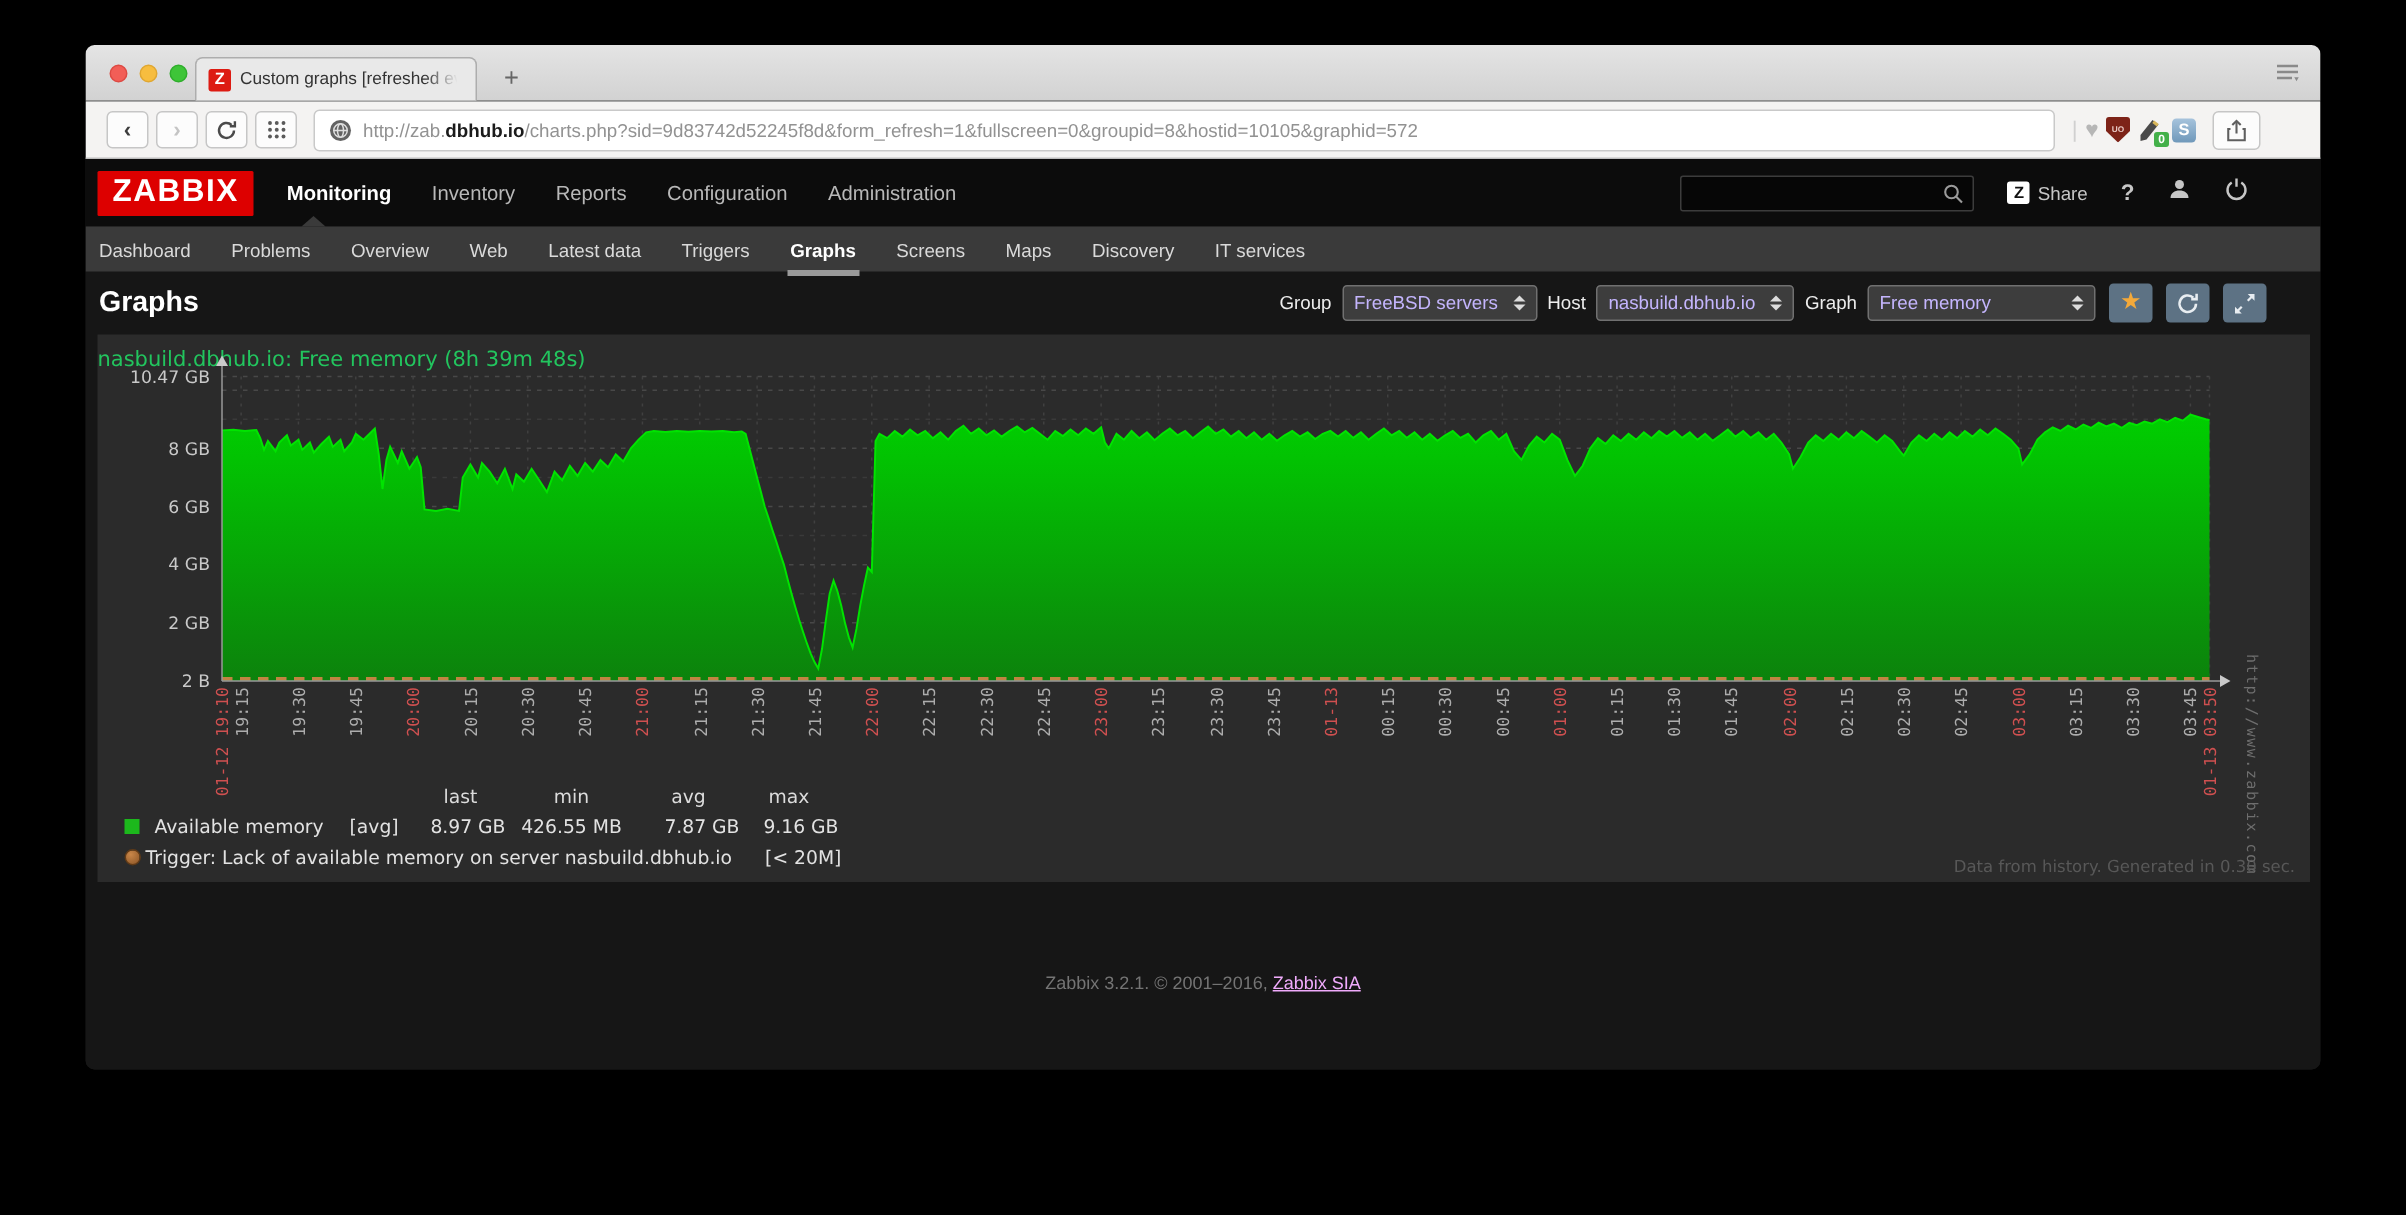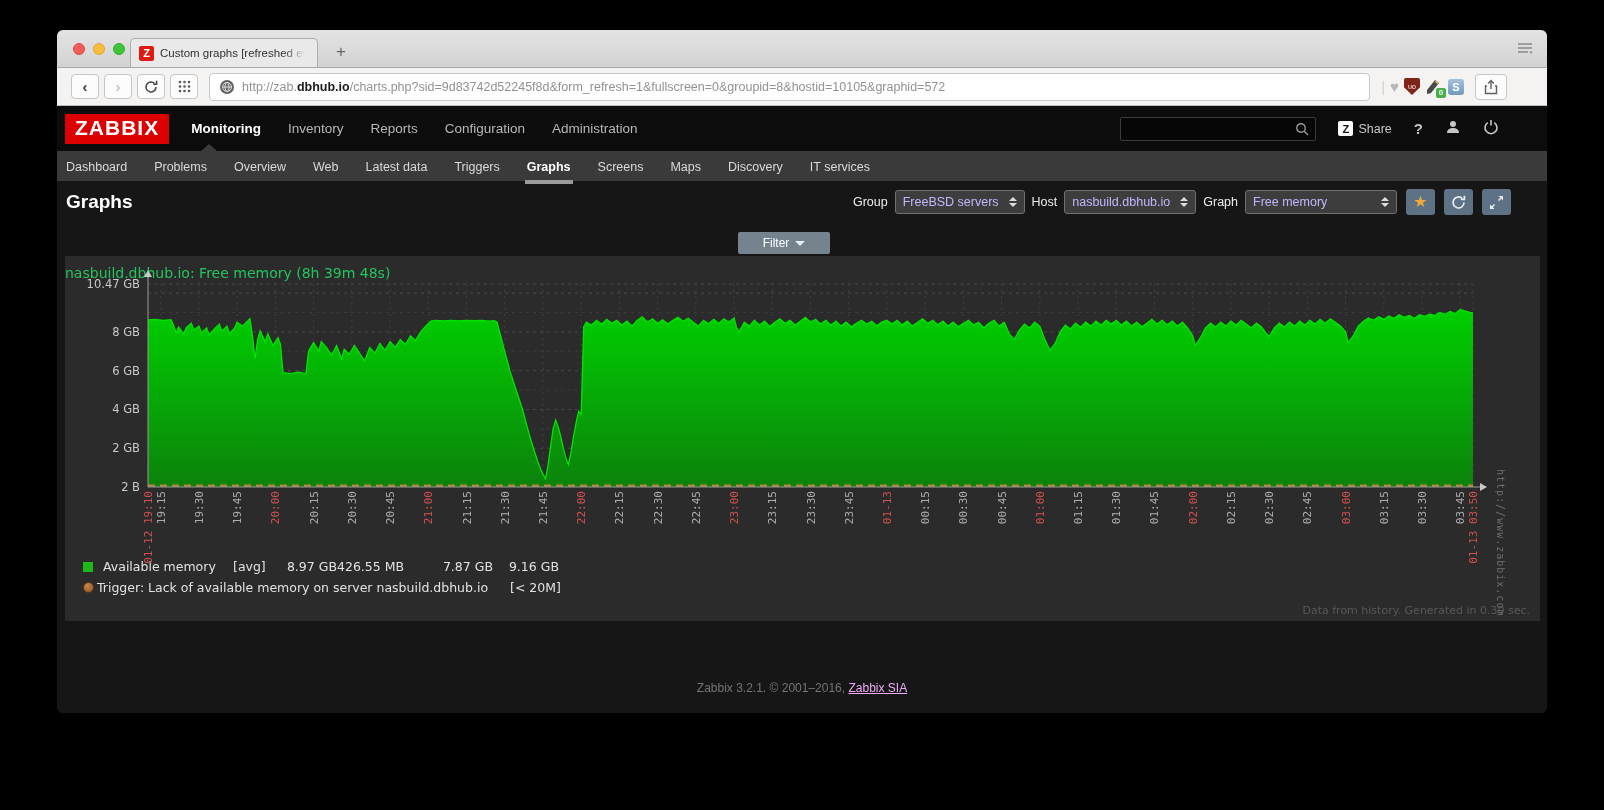--- a/index.html
+++ b/index.html
@@ -113,21 +113,21 @@
   .lg-head .pad{width:194px;}
   .lg-head .c{text-align:center;}
   .lg-row{display:flex;align-items:center;height:21px;}
   .lg-sw{width:14px;display:flex;align-items:center;}
   .sw-sq{width:10px;height:10px;background:#1cb81c;display:inline-block;}
   .sw-ci{width:9px;height:9px;border-radius:50%;background:radial-gradient(circle at 35% 30%,#c98648,#8a5426);
          border:1px solid #5f3a17;display:inline-block;}
   .lg-label{width:130px;margin-left:6px;}
   .lg-func{width:44px;}
   .lg-c1{width:60px;text-align:right;}
-  .lg-c2{width:88px;text-align:left;}
+  .lg-c2{width:88px;text-align:center;}
   .lg-c3{width:68px;text-align:right;}
   .lg-c4{width:66px;text-align:right;}
   .lg-th{margin-left:22px;}
   .footnote{position:absolute;right:10px;bottom:4px;color:#585858;font:11px "DejaVu Sans",sans-serif;}
   .zx-footer{margin-top:60px;text-align:center;color:#747474;font-size:12px;}
   .zx-footer a{color:#f0abfc;text-decoration:underline;}
 </style>
 </head>
 <body>
 
@@ -311,26 +311,20 @@
                   <line x1="5.5" y1="9.5" x2="2" y2="13"></line>
                   <path d="M1 9.5V14h4.5z" stroke="none"></path>
                   <line x1="9.5" y1="5.5" x2="13" y2="2"></line>
                   <path d="M14 5.5V1H9.5z" stroke="none"></path>
                 </g>
               </svg>
           </div>
         </div>
       </div>
 
-      <div class="zx-filterrow">
-        <div class="zx-filterbtn">
-          <span>Filter</span>
-          <span class="car"></span>
-        </div>
-      </div>
 
       <div class="widget">
         <div class="g-title">nasbuild.dbhub.io: Free memory (8h 39m 48s)</div>
         <div class="plot">
             <svg width="1345" height="223" style="position:absolute;left:0;top:-14px;overflow:visible">
               <g transform="translate(0,14)">
                 <defs>
                   <linearGradient id="gGreen" x1="0" y1="0" x2="0" y2="1">
                     <stop offset="0" stop-color="#00cf00"></stop>
                     <stop offset="1" stop-color="#0c820c"></stop>
@@ -389,20 +383,27 @@
                 <line x1="0" y1="-8" x2="0" y2="203" stroke="#9a9a9a" stroke-width="1"></line>
                 <line x1="0" y1="203" x2="1333" y2="203" stroke="#9a9a9a" stroke-width="1"></line>
                 <polygon points="-4,-7 4,-7 0,-14" fill="#c9c9c9"></polygon>
                 <polygon points="1332,199 1332,207 1339,203" fill="#c9c9c9"></polygon>
               </g>
             </svg>
           </div>
         <div class="watermark">http://www.zabbix.com</div>
 
         <div class="legend">
+          <div class="lg-head">
+            <span class="pad"></span>
+            <span class="c lg-c1">last</span>
+            <span class="c lg-c2">min</span>
+            <span class="c lg-c3">avg</span>
+            <span class="c lg-c4">max</span>
+          </div>
           <div class="lg-row">
             <span class="lg-sw">
                 <span class="sw-sq"></span>
               </span>
             <span class="lg-label">Available memory</span>
             <span class="lg-func">[avg]</span>
             <span class="lg-c1">8.97 GB</span>
             <span class="lg-c2">426.55 MB</span>
             <span class="lg-c3">7.87 GB</span>
             <span class="lg-c4">9.16 GB</span>

